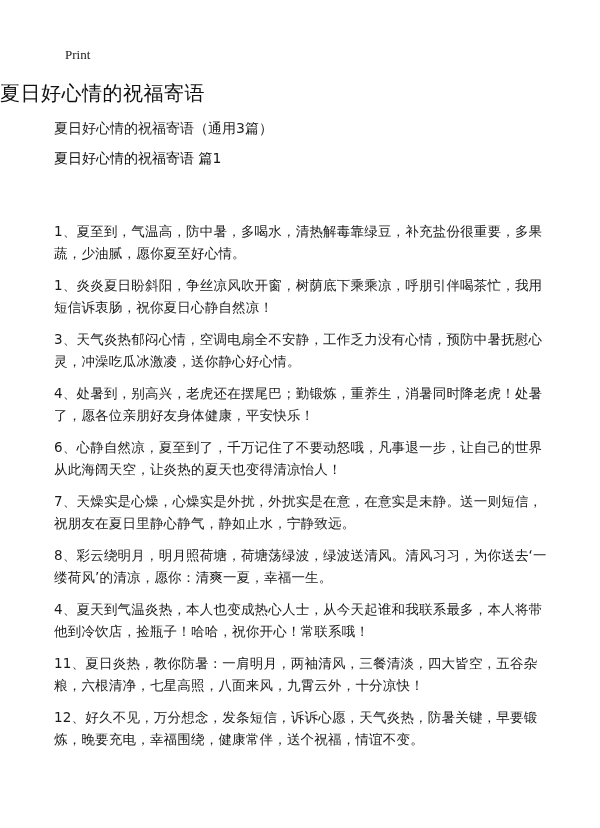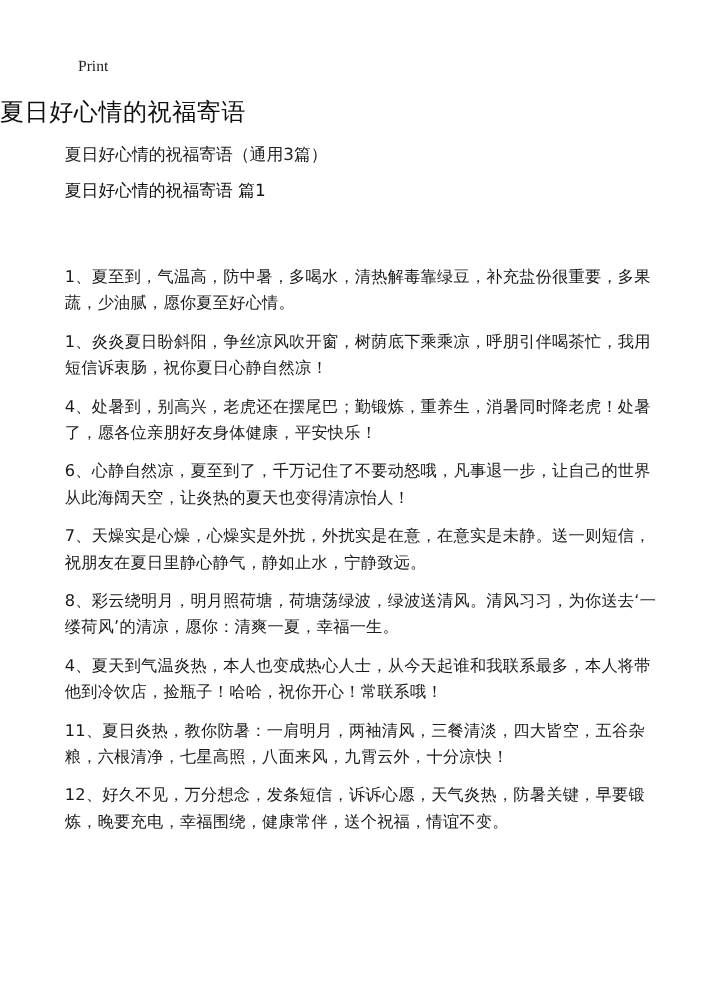--- a/index.html
+++ b/index.html
@@ -15,20 +15,21 @@
 <body>
 
 <div class="print">Print</div>
 <div class="title">夏日好心情的祝福寄语</div>
 <div class="subtitle">夏日好心情的祝福寄语（通用3篇）</div>
 <div class="heading">夏日好心情的祝福寄语 篇1</div>
 
 <div class="items">
   <p class="item">1、夏至到，气温高，防中暑，多喝水，清热解毒靠绿豆，补充盐份很重要，多果蔬，少油腻，愿你夏至好心情。</p>
   <p class="item">1、炎炎夏日盼斜阳，争丝凉风吹开窗，树荫底下乘乘凉，呼朋引伴喝茶忙，我用短信诉衷肠，祝你夏日心静自然凉！</p>
+  <p class="item">3、天气炎热郁闷心情，空调电扇全不安静，工作乏力没有心情，预防中暑抚慰心灵，冲澡吃瓜冰激凌，送你静心好心情。</p>
   <p class="item">4、处暑到，别高兴，老虎还在摆尾巴；勤锻炼，重养生，消暑同时降老虎！处暑了，愿各位亲朋好友身体健康，平安快乐！</p>
   <p class="item">6、心静自然凉，夏至到了，千万记住了不要动怒哦，凡事退一步，让自己的世界从此海阔天空，让炎热的夏天也变得清凉怡人！</p>
   <p class="item">7、天燥实是心燥，心燥实是外扰，外扰实是在意，在意实是未静。送一则短信，祝朋友在夏日里静心静气，静如止水，宁静致远。</p>
   <p class="item">8、彩云绕明月，明月照荷塘，荷塘荡绿波，绿波送清风。清风习习，为你送去‘一缕荷风’的清凉，愿你：清爽一夏，幸福一生。</p>
   <p class="item">4、夏天到气温炎热，本人也变成热心人士，从今天起谁和我联系最多，本人将带他到冷饮店，捡瓶子！哈哈，祝你开心！常联系哦！</p>
   <p class="item">11、夏日炎热，教你防暑：一肩明月，两袖清风，三餐清淡，四大皆空，五谷杂粮，六根清净，七星高照，八面来风，九霄云外，十分凉快！</p>
   <p class="item">12、好久不见，万分想念，发条短信，诉诉心愿，天气炎热，防暑关键，早要锻炼，晚要充电，幸福围绕，健康常伴，送个祝福，情谊不变。</p>
 </div>
 
 </body></html>

